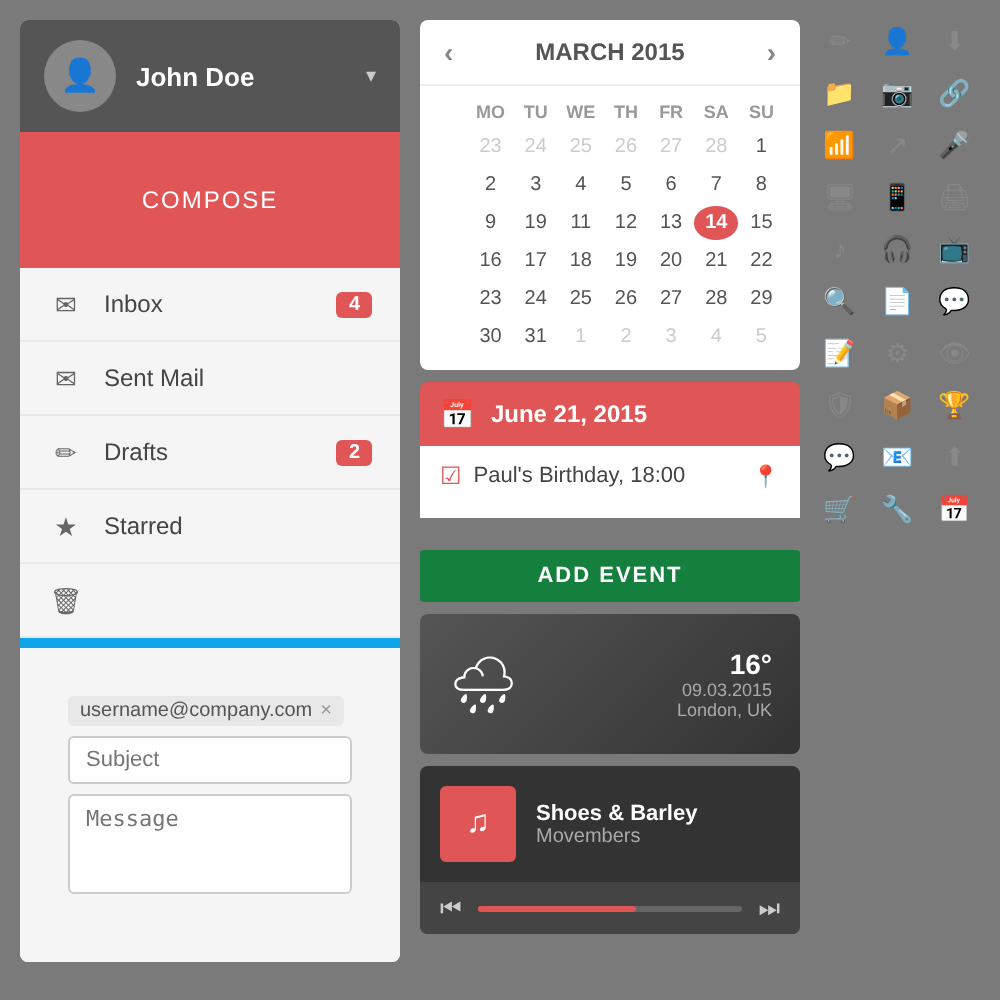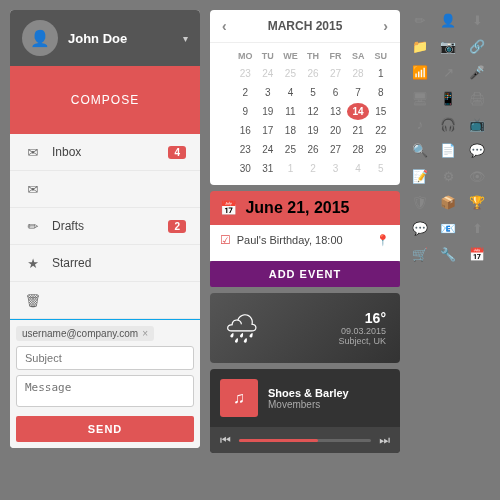--- a/index.html
+++ b/index.html
@@ -92,40 +92,40 @@
       color: white;
       border-radius: 3px;
       font-size: 10px;
       padding: 1px 6px;
       font-weight: bold;
     }
 
     
     .compose-form {
       background: #f5f5f5;
-      padding: 6px;
-      border-top: 1px solid #0ea5e9;
+      padding: 24px;
+      border-top: 5px solid #0ea5e9;
     }
     .form-input {
       width: 100%;
       border: 1px solid #ccc;
       border-radius: 3px;
       padding: 5px 8px;
       font-size: 11px;
       margin-bottom: 5px;
       color: #555;
       background: white;
     }
     .form-textarea {
       width: 100%;
       border: 1px solid #ccc;
       border-radius: 3px;
       padding: 5px 8px;
       font-size: 11px;
-      height: 32px;
+      height: 50px;
       margin-bottom: 5px;
       resize: none;
       color: #555;
     }
     .send-btn {
       background: #e05555;
       color: white;
       text-align: center;
       padding: 7px;
       font-size: 11px;
@@ -199,22 +199,22 @@
       padding: 8px 10px;
       display: flex;
       align-items: center;
       gap: 8px;
     }
     .date-icon {
       color: white;
       font-size: 14px;
     }
     .date-text {
-      color: #000000;
-      font-size: 16px;
+      color: #ffffff;
+      font-size: 12px;
       font-weight: bold;
     }
 
     .event-body {
       background: white;
       padding: 8px 10px;
     }
     .event-item {
       display: flex;
       align-items: center;
@@ -226,30 +226,30 @@
       font-size: 12px;
     }
     .event-label {
       font-size: 11px;
       color: #444;
       flex: 1;
     }
     .event-pin { color: #e05555; font-size: 11px; }
 
     .add-event-btn {
-      background: #701a75;
+      background: #15803d;
       color: white;
       text-align: center;
       padding: 7px;
       font-size: 11px;
       font-weight: bold;
       letter-spacing: 1px;
       cursor: pointer;
       border-radius: 2px;
-      margin: 0 0 6px 0;
+      margin: 16px 0 6px 0;
     }
 
     
     .weather-widget {
       background: linear-gradient(135deg, #555 0%, #333 100%);
       border-radius: 4px;
       padding: 12px 14px;
       display: flex;
       align-items: center;
       justify-content: space-between;
@@ -359,20 +359,21 @@
 
   <div class="compose-btn">COMPOSE</div>
 
   <div class="nav-item">
     <span class="nav-icon">✉</span>
     <span class="nav-label">Inbox</span>
     <span class="nav-badge">4</span>
   </div>
   <div class="nav-item">
     <span class="nav-icon">✉</span>
+    <span class="nav-label">Sent Mail</span>
   </div>
   <div class="nav-item">
     <span class="nav-icon">✏</span>
     <span class="nav-label">Drafts</span>
     <span class="nav-badge">2</span>
   </div>
   <div class="nav-item">
     <span class="nav-icon">★</span>
     <span class="nav-label">Starred</span>
   </div>
@@ -382,21 +383,20 @@
 
   <div class="compose-form">
     <div style="display:flex;align-items:center;gap:4px;margin-bottom:5px;">
       <div class="tag-chip">
         <span>username@company.com</span>
         <span class="remove">×</span>
       </div>
     </div>
     <input class="form-input" type="text" placeholder="Subject" style="">
     <textarea class="form-textarea" placeholder="Message" style=""></textarea>
-    <div class="send-btn">SEND</div>
   </div>
 </div>
 
 <div class="center-panel">
 
   <div class="calendar-widget">
     <div class="calendar-header">
       <span class="cal-nav">‹</span>
       <span>MARCH 2015</span>
       <span class="cal-nav">›</span>
@@ -487,21 +487,21 @@
       </div>
     </div>
     <div class="add-event-btn">ADD EVENT</div>
   </div>
 
   <div class="weather-widget">
     <span class="weather-icon">🌧</span>
     <div class="weather-right">
       <div class="weather-temp">16°</div>
       <div class="weather-date">09.03.2015</div>
-      <div class="weather-location">Subject, UK</div>
+      <div class="weather-location">London, UK</div>
     </div>
   </div>
 
   <div class="music-widget">
     <div class="music-top">
       <div class="music-thumb">
         <span>♫</span>
       </div>
       <div class="music-info">
         <div class="music-title">Shoes &amp; Barley</div>

